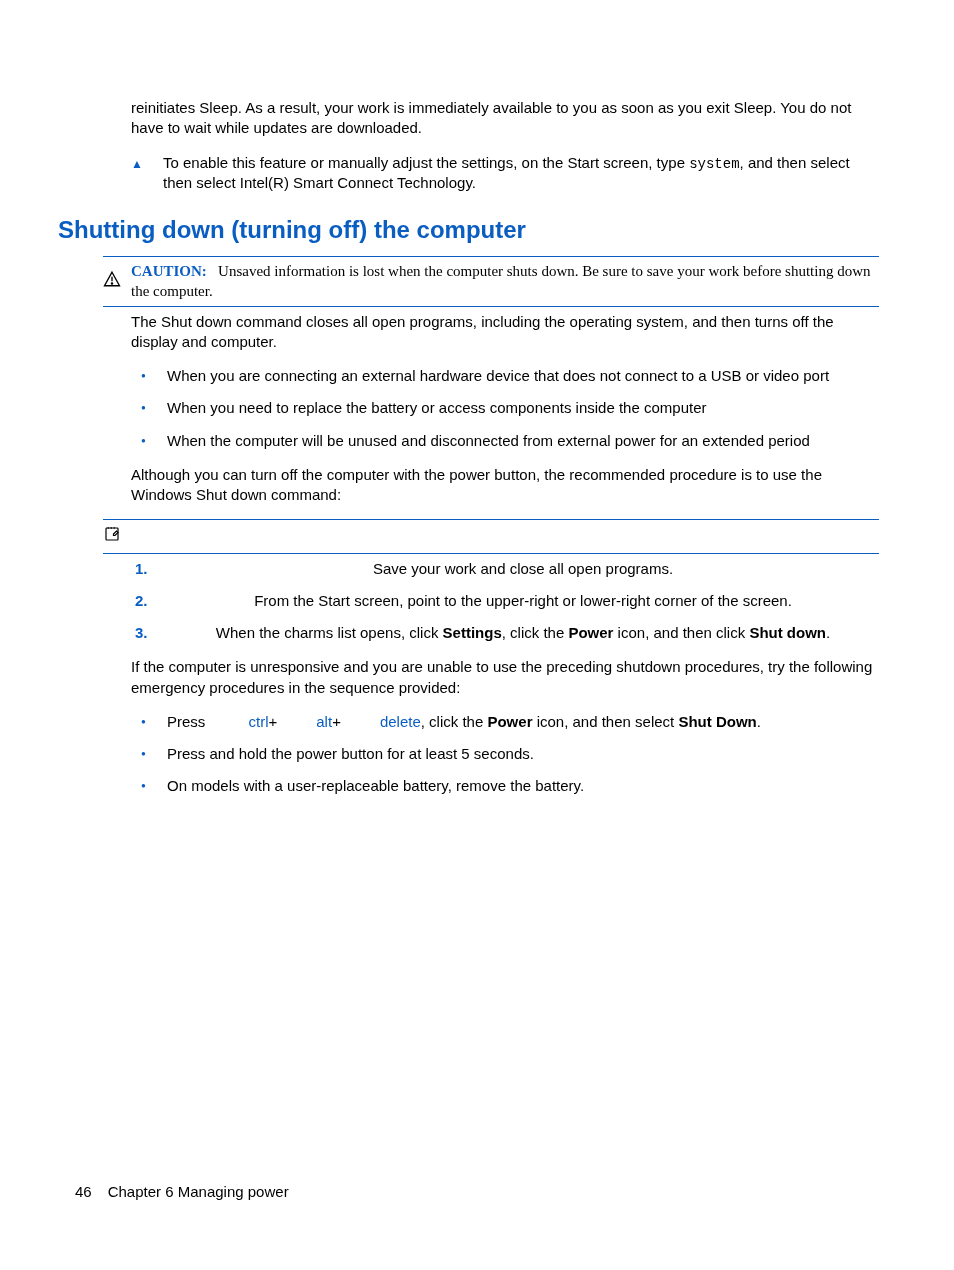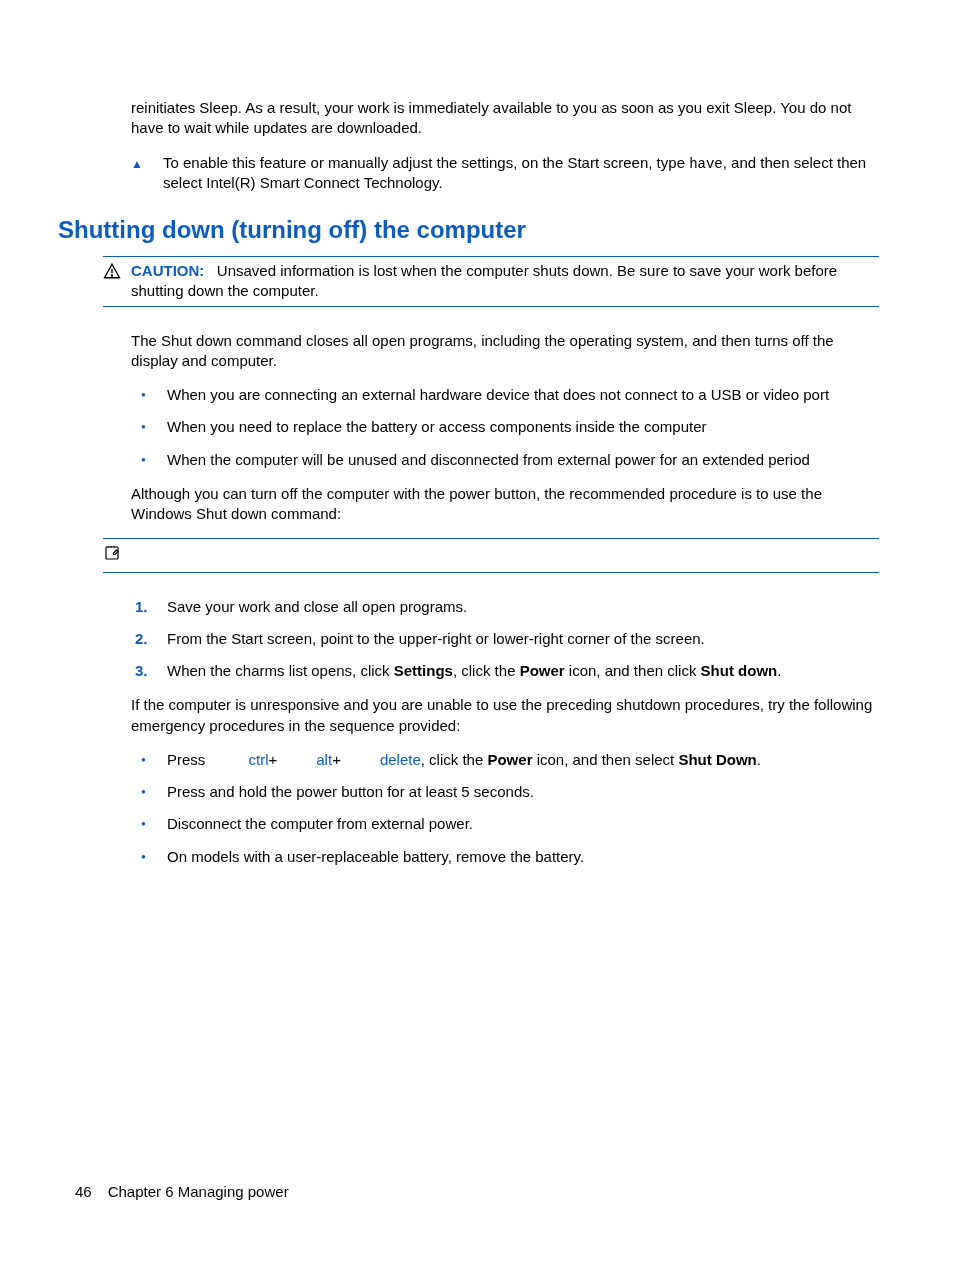--- a/index.html
+++ b/index.html
@@ -42,23 +42,24 @@
   h1.section-title {
     color: #0a5ec2;
     font-size: 24px;
     font-weight: bold;
     margin: 20px 0 10px -73px;
   }
   .callout {
     border-top: 1px solid #0a5ec2;
     border-bottom: 1px solid #0a5ec2;
     padding: 4px 0 4px 0;
-    margin: 0 0 24px -28px;
+    margin: 0 0 5px -28px;
     display: flex;
-    align-items: flex-start;
+    align-items: center;
+    font-family: Liberation Serif, serif;
   }
   .callout .icon {
     width: 28px;
     flex: 0 0 28px;
     color: #000;
     padding-top: 1px;
   }
   .callout .icon svg { width: 18px; height: 18px; }
   .callout .text { flex: 1; }
   .callout .label {
@@ -87,20 +88,21 @@
     list-style: none;
     padding: 0;
     margin: 0 0 14px 0;
     counter-reset: step;
   }
   ol.steps > li {
     position: relative;
     padding-left: 36px;
     margin-bottom: 12px;
     counter-increment: step;
+    text-align: center;
   }
   ol.steps > li::before {
     content: counter(step) ".";
     color: #0a5ec2;
     font-weight: bold;
     position: absolute;
     left: 4px;
     top: 0;
   }
   .key { color: #0a5ec2; margin-left: 39px; }
@@ -118,21 +120,21 @@
 <body>
 
 <div class="page">
   <div class="content">
 
     <p>reinitiates Sleep. As a result, your work is immediately available to you as soon as you exit Sleep. You do not have to wait while updates are downloaded.</p>
 
     <div class="triangle-row">
       <div class="triangle-marker">▲</div>
       <div class="triangle-text">
-        <span>To enable this feature or manually adjust the settings, on the Start screen, type </span><code class="inline">have</code><span>, and then select then select Intel(R) Smart Connect Technology.</span>
+        <span>To enable this feature or manually adjust the settings, on the Start screen, type </span><code class="inline">system</code><span>, and then select then select Intel(R) Smart Connect Technology.</span>
       </div>
     </div>
 
     <h1 class="section-title">Shutting down (turning off) the computer</h1>
 
     <div class="callout">
       <div class="icon">
         <svg viewBox="0 0 24 24" fill="none" stroke="#000" stroke-width="1.8">
           <path d="M12 3 L22 21 L2 21 Z"></path>
           <line x1="12" y1="9" x2="12" y2="15"></line>
@@ -173,21 +175,20 @@
       </li>
     </ol>
 
     <p>If the computer is unresponsive and you are unable to use the preceding shutdown procedures, try the following emergency procedures in the sequence provided:</p>
 
     <ul class="bullets">
       <li>
         <span>Press </span><span class="key">ctrl</span><span class="plus">+</span><span class="key">alt</span><span class="plus">+</span><span class="key">delete</span><span>, click the </span><b>Power</b><span> icon, and then select </span><b>Shut Down</b><span>.</span>
       </li>
       <li>Press and hold the power button for at least 5 seconds.</li>
-      <li>Disconnect the computer from external power.</li>
       <li>On models with a user-replaceable battery, remove the battery.</li>
     </ul>
 
   </div>
 </div>
 
 <div class="footer">
   <span class="pgnum">46</span><span>Chapter 6   Managing power</span>
 </div>
 

